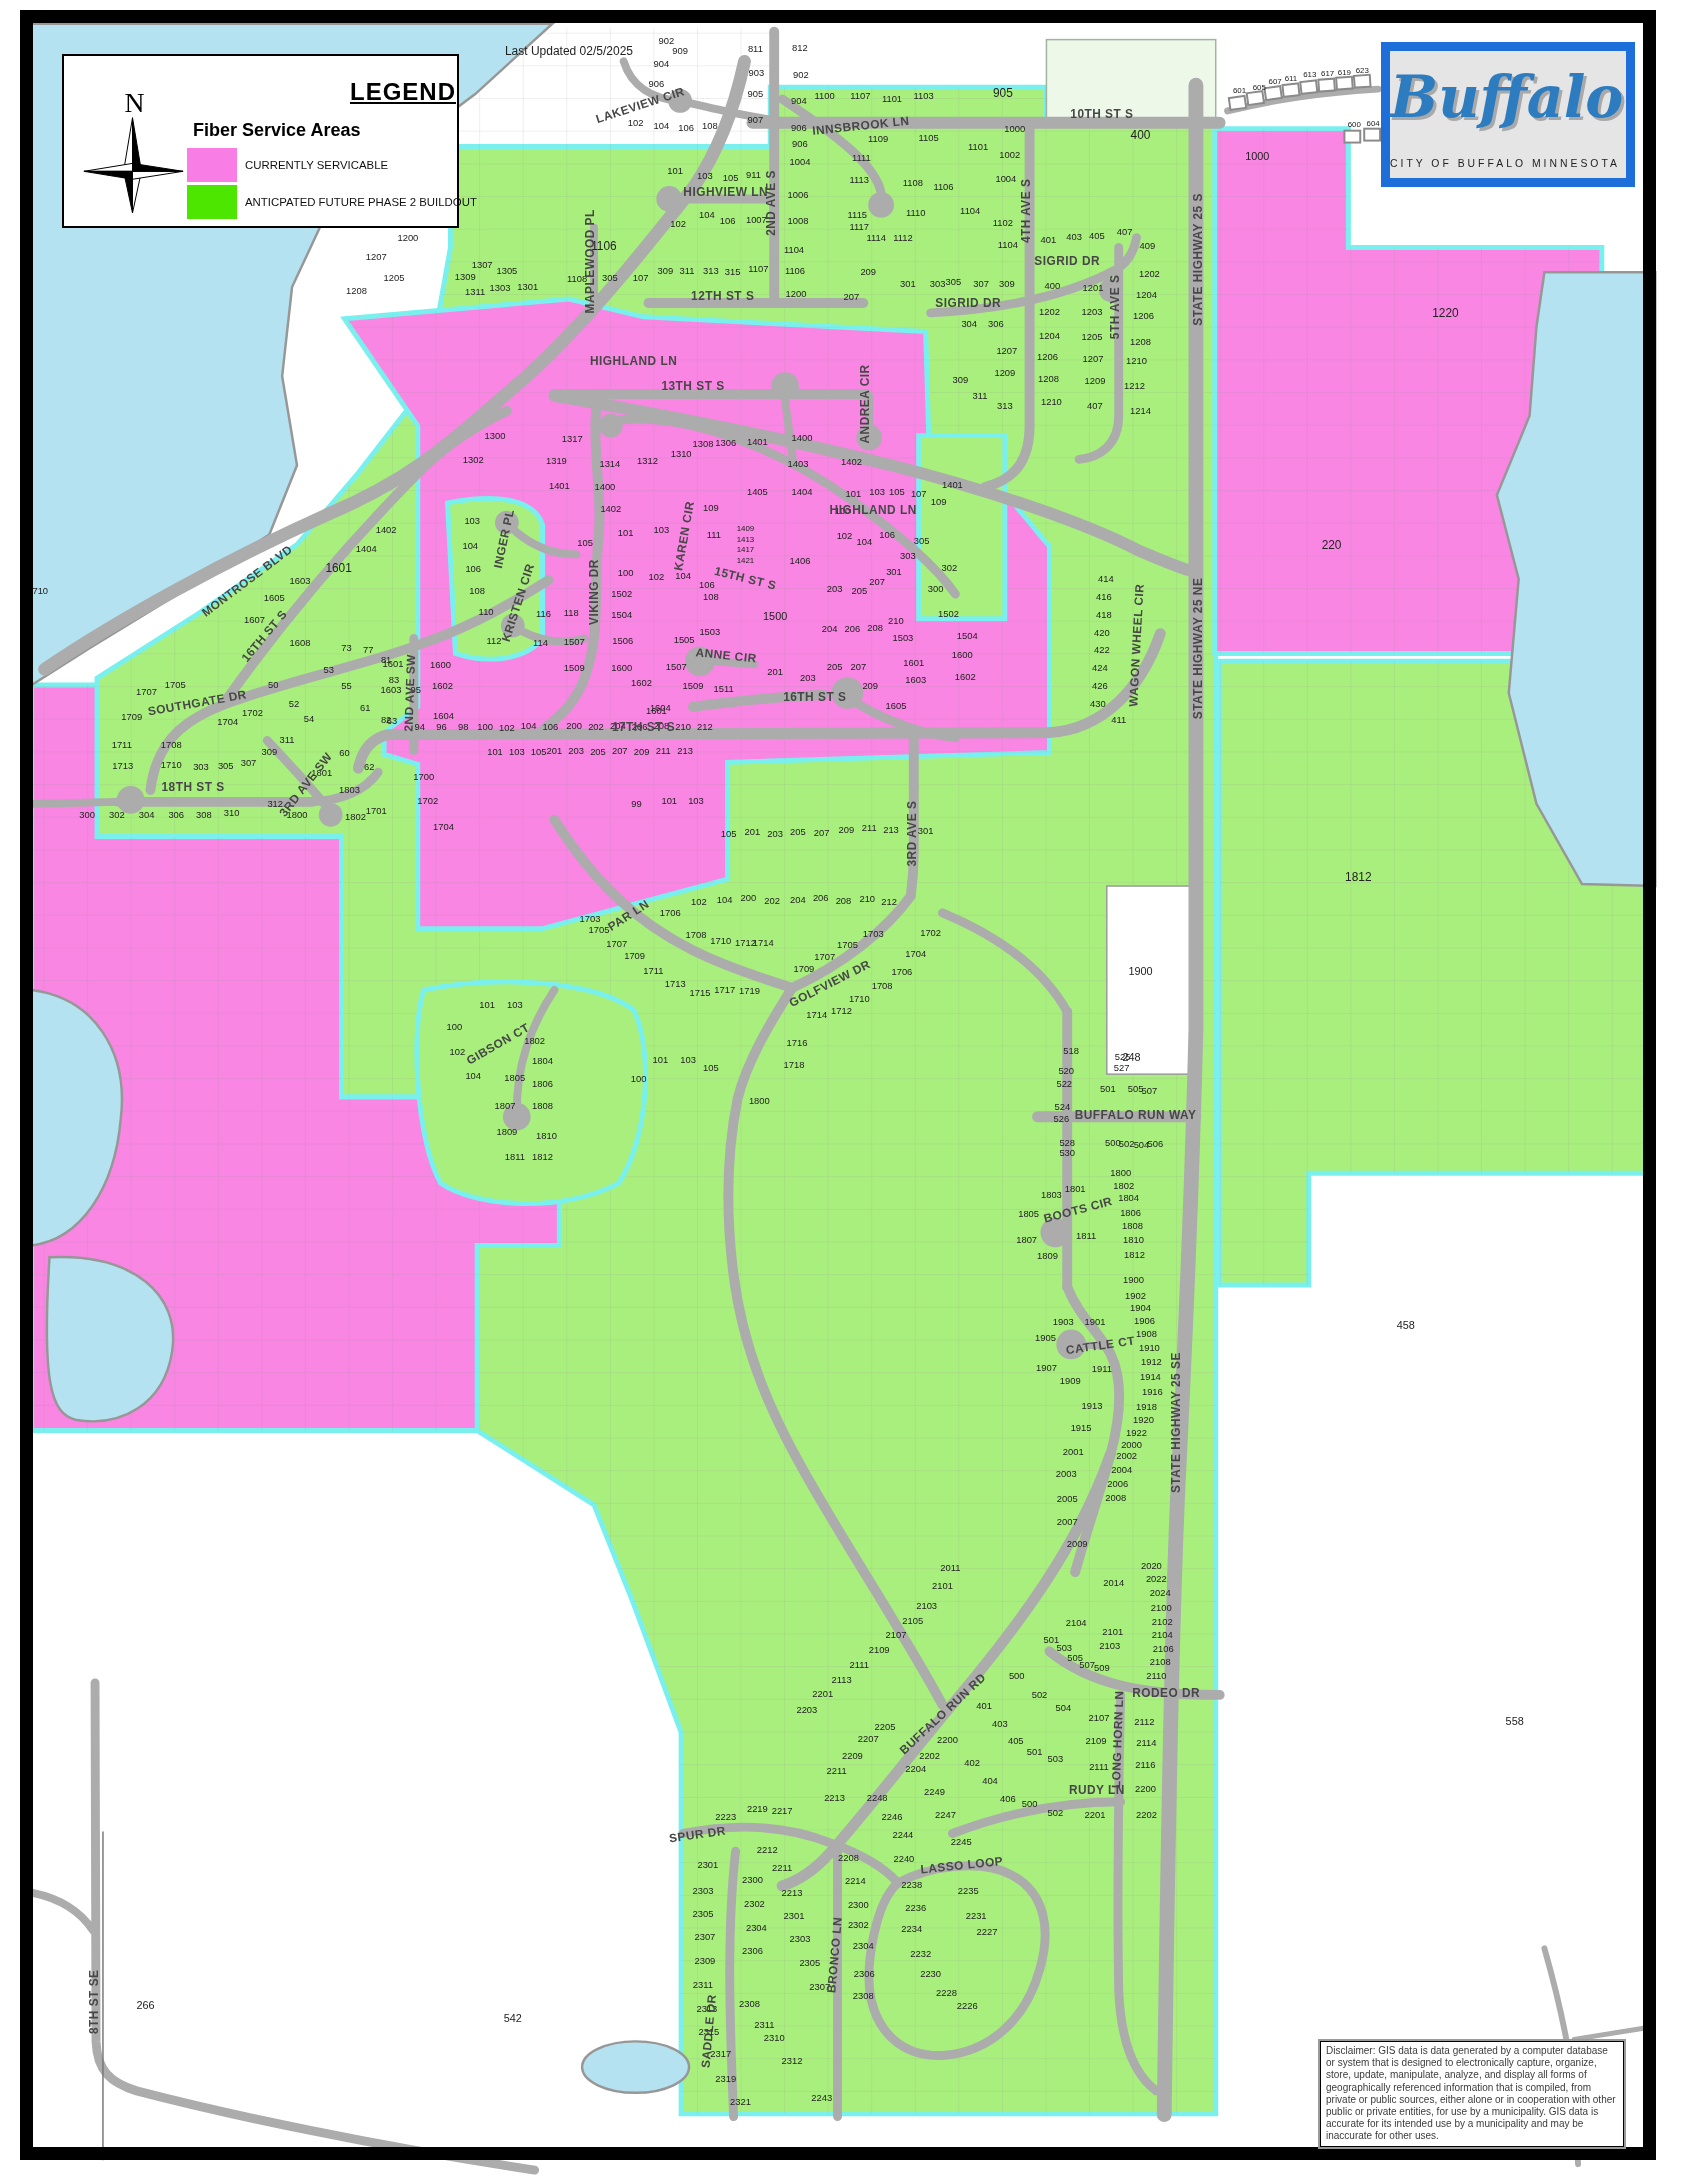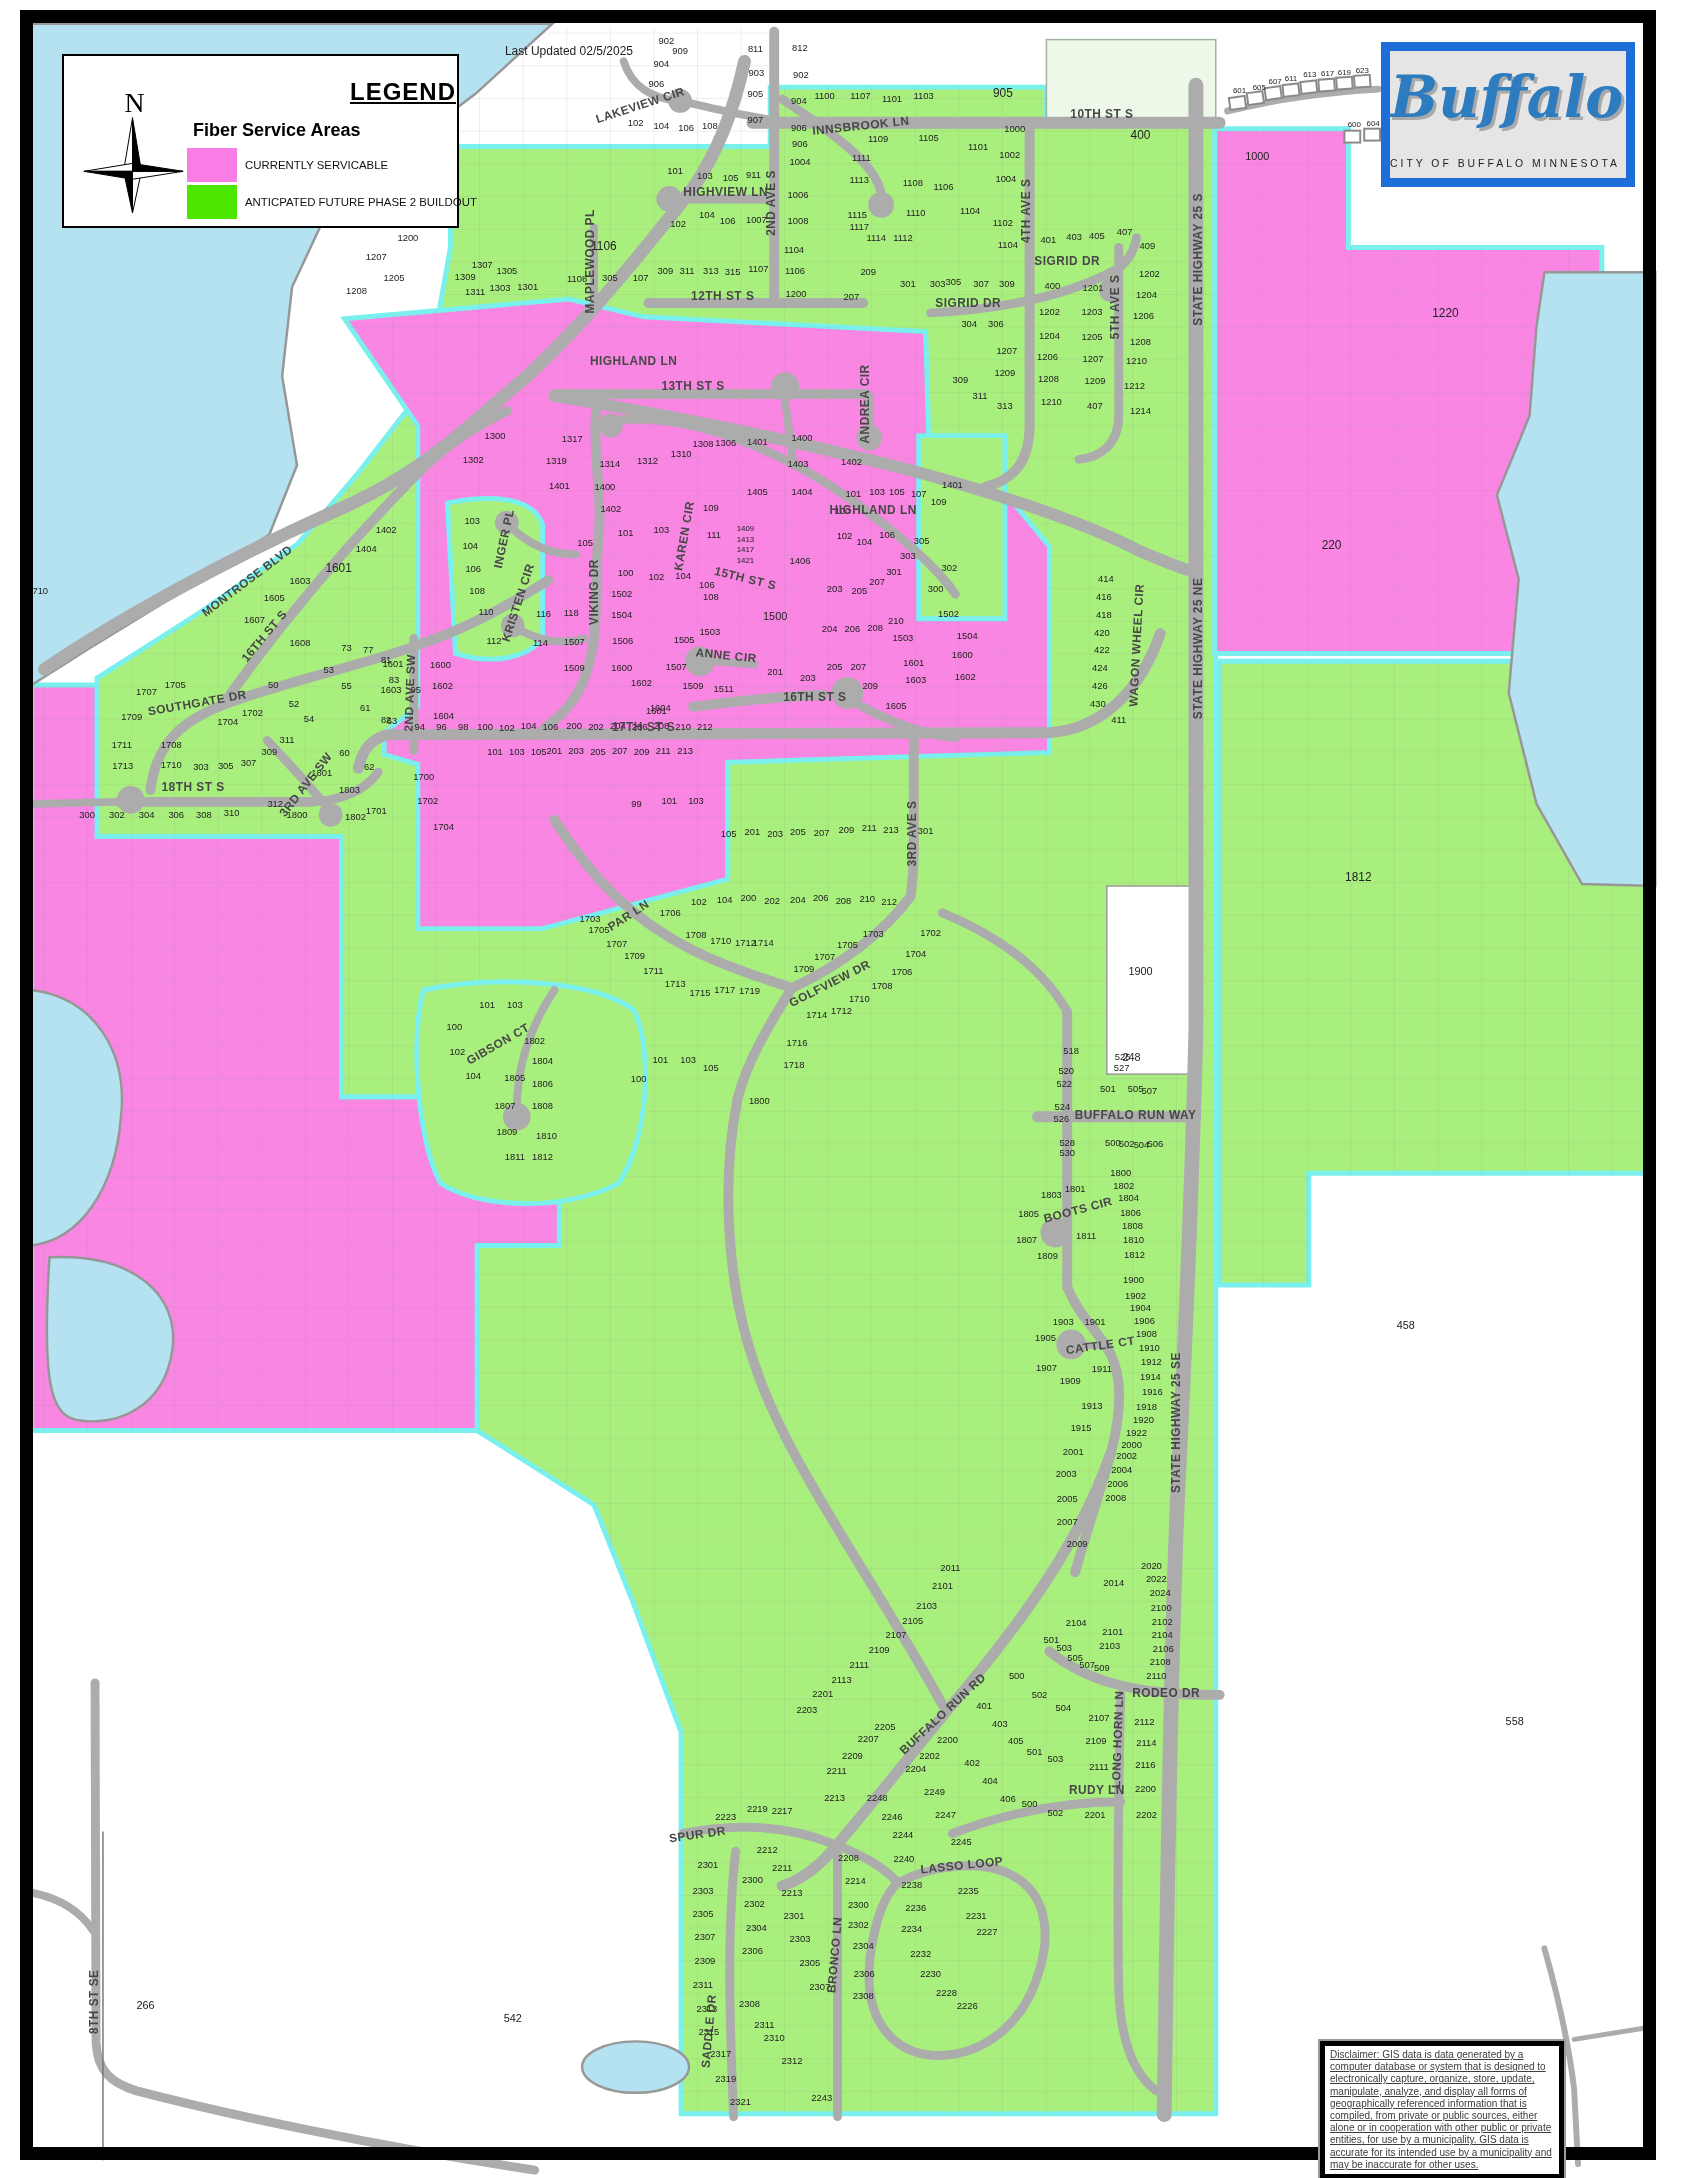--- a/index.html
+++ b/index.html
@@ -30,23 +30,23 @@
   .compass .n{font-family:"Liberation Serif",serif;font-size:30px;}
   
   .last-updated{position:absolute;left:465px;top:44px;width:168px;font-size:12px;color:#222;z-index:50;text-align:right;}
   
   .logo{position:absolute;left:1381px;top:42px;width:254px;height:145px;background:#e5e5e5;
         border:9px solid #1d6ed8;box-sizing:border-box;z-index:50;text-align:left;}
   .logo .name{font-family:"DejaVu Serif",serif;font-style:italic;font-weight:bold;
         font-size:57px;color:#2e7cc0;line-height:91px;text-shadow:3px 3px 0 #a9a9a9;}
   .logo .tag{font-size:10.4px;letter-spacing:3px;color:#222;margin-top:16px;}
   
-  .disclaimer{position:absolute;left:1320px;top:2041px;width:244px;background:#fff;
-        border:5px solid #000000;outline:2px solid #9a9a9a;box-sizing:border-box;
-        padding:3px 5px;font-size:10px;line-height:1.22;color:#3c3c3c;z-index:50;text-decoration:underline;}
+  .disclaimer{position:absolute;left:1320px;top:2041px;width:304px;background:#fff;
+        border:1px solid #000000;outline:2px solid #9a9a9a;box-sizing:border-box;
+        padding:3px 5px;font-size:10px;line-height:1.22;color:#3c3c3c;z-index:50;}
 </style>
 </head>
 <body>
 
 <div class="stage" style="--pink: #f886e2; --green: #a9ef7d; --pale: #edf8e9; --water: #b5e2f0; --cyan: #79f0ee; --road: #acacac;">
 
   <svg class="map" width="1683" height="2178" viewBox="0 0 1700 2200">
     <defs>
       <pattern id="lots" width="44" height="33" patternUnits="userSpaceOnUse">
         <path d="M0,0 H44 M0,0 V33" stroke="#8f8f8f" stroke-width="1" opacity="0.55" fill="none"></path>

